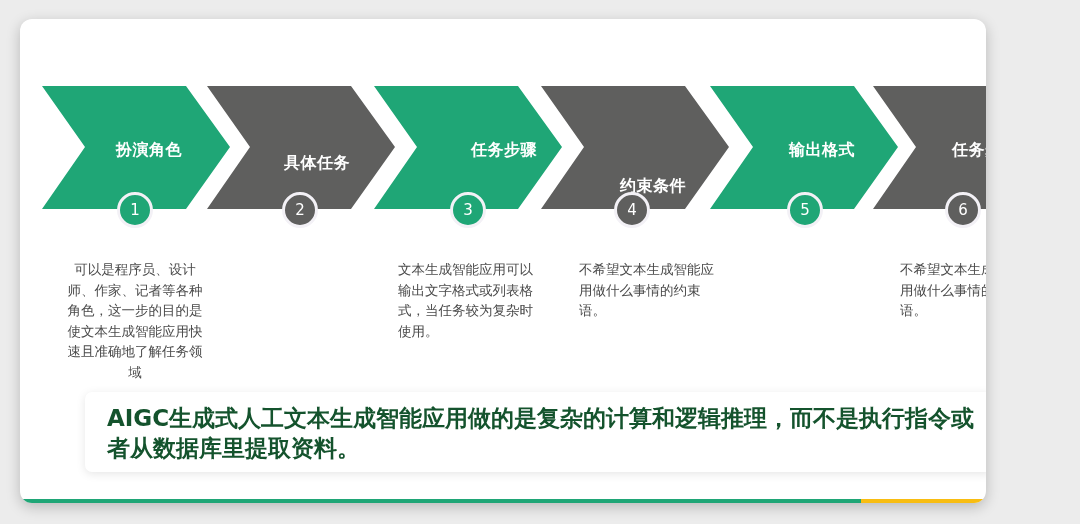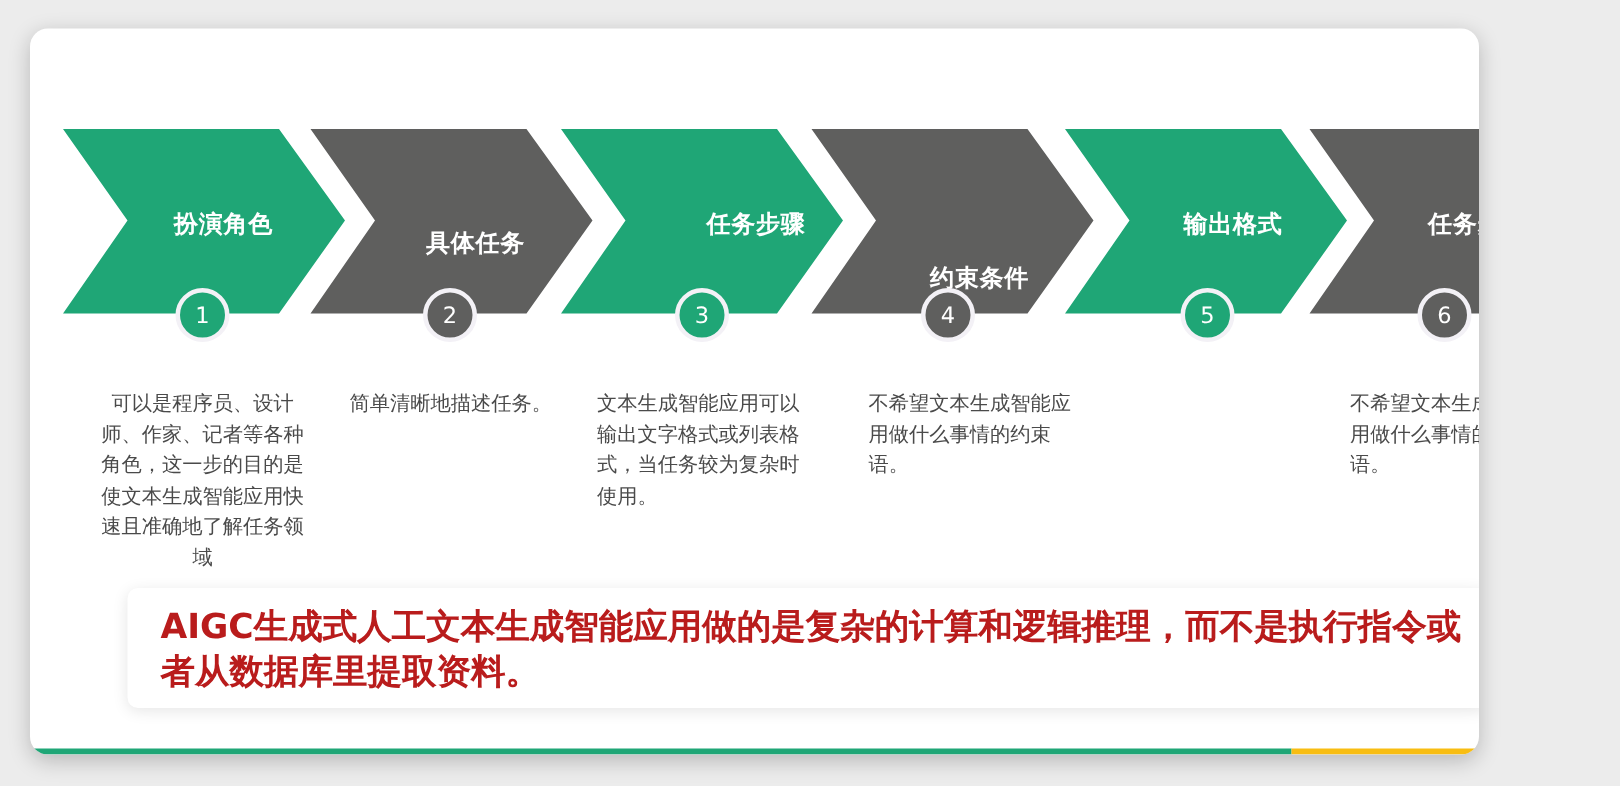--- a/index.html
+++ b/index.html
@@ -38,21 +38,21 @@
     position: absolute; top: 240px; width: 140px;
     font-size: 13.5px; line-height: 20.5px; color: #4a4a4a;
   }
   .highlight-box {
     position: absolute; left: 65px; top: 373px; width: 907px; height: 80px;
     background: #ffffff; border-radius: 7px;
     box-shadow: 0 2px 10px rgba(0,0,0,0.10);
   }
   .highlight-text {
     position: absolute; left: 22px; top: 11px; width: 880px;
-    font-size: 23px; line-height: 30px; font-weight: bold; color: #b91c1c;
+    font-size: 23px; line-height: 30px; font-weight: bold; color: #14532d;
   }
 </style>
 </head>
 <body>
 
 <div class="card">
 
   <svg class="chevrons" width="1040" height="484">
     <polygon fill="#1fa676" points="22,67 166,67 210,128 166,190 22,190 65,128"></polygon>
     <polygon fill="#5f5f5e" points="187,67 331,67 375,128 331,190 187,190 230,128"></polygon>
@@ -70,21 +70,20 @@
   <div class="chev-label" style="left:965px; top:131px;">任务步骤</div>
 
   <div class="step-circle" style="left:115px; top:191px; background:#1fa676;">1</div>
   <div class="step-circle" style="left:280px; top:191px; background:#5f5f5e;">2</div>
   <div class="step-circle" style="left:448px; top:191px; background:#1fa676;">3</div>
   <div class="step-circle" style="left:612px; top:191px; background:#5f5f5e;">4</div>
   <div class="step-circle" style="left:785px; top:191px; background:#1fa676;">5</div>
   <div class="step-circle" style="left:943px; top:191px; background:#5f5f5e;">6</div>
 
   <div class="desc" style="left:45px;text-align:center;">可以是程序员、设计师、作家、记者等各种角色，这一步的目的是使文本生成智能应用快速且准确地了解任务领域</div>
-  <div class="desc" style="left:213px;">简单清晰地描述任务。</div>
   <div class="desc" style="left:378px;">文本生成智能应用可以输出文字格式或列表格式，当任务较为复杂时使用。</div>
   <div class="desc" style="left:559px;">不希望文本生成智能应用做什么事情的约束语。</div>
   <div class="desc" style="left:880px;">不希望文本生成智能应用做什么事情的约束语。</div>
 
   <div class="highlight-box">
     <div class="highlight-text">AIGC生成式人工文本生成智能应用做的是复杂的计算和逻辑推理，而不是执行指令或者从数据库里提取资料。</div>
   </div>
 
   <div class="bottom-bar">
     <div class="bar-green"></div>

